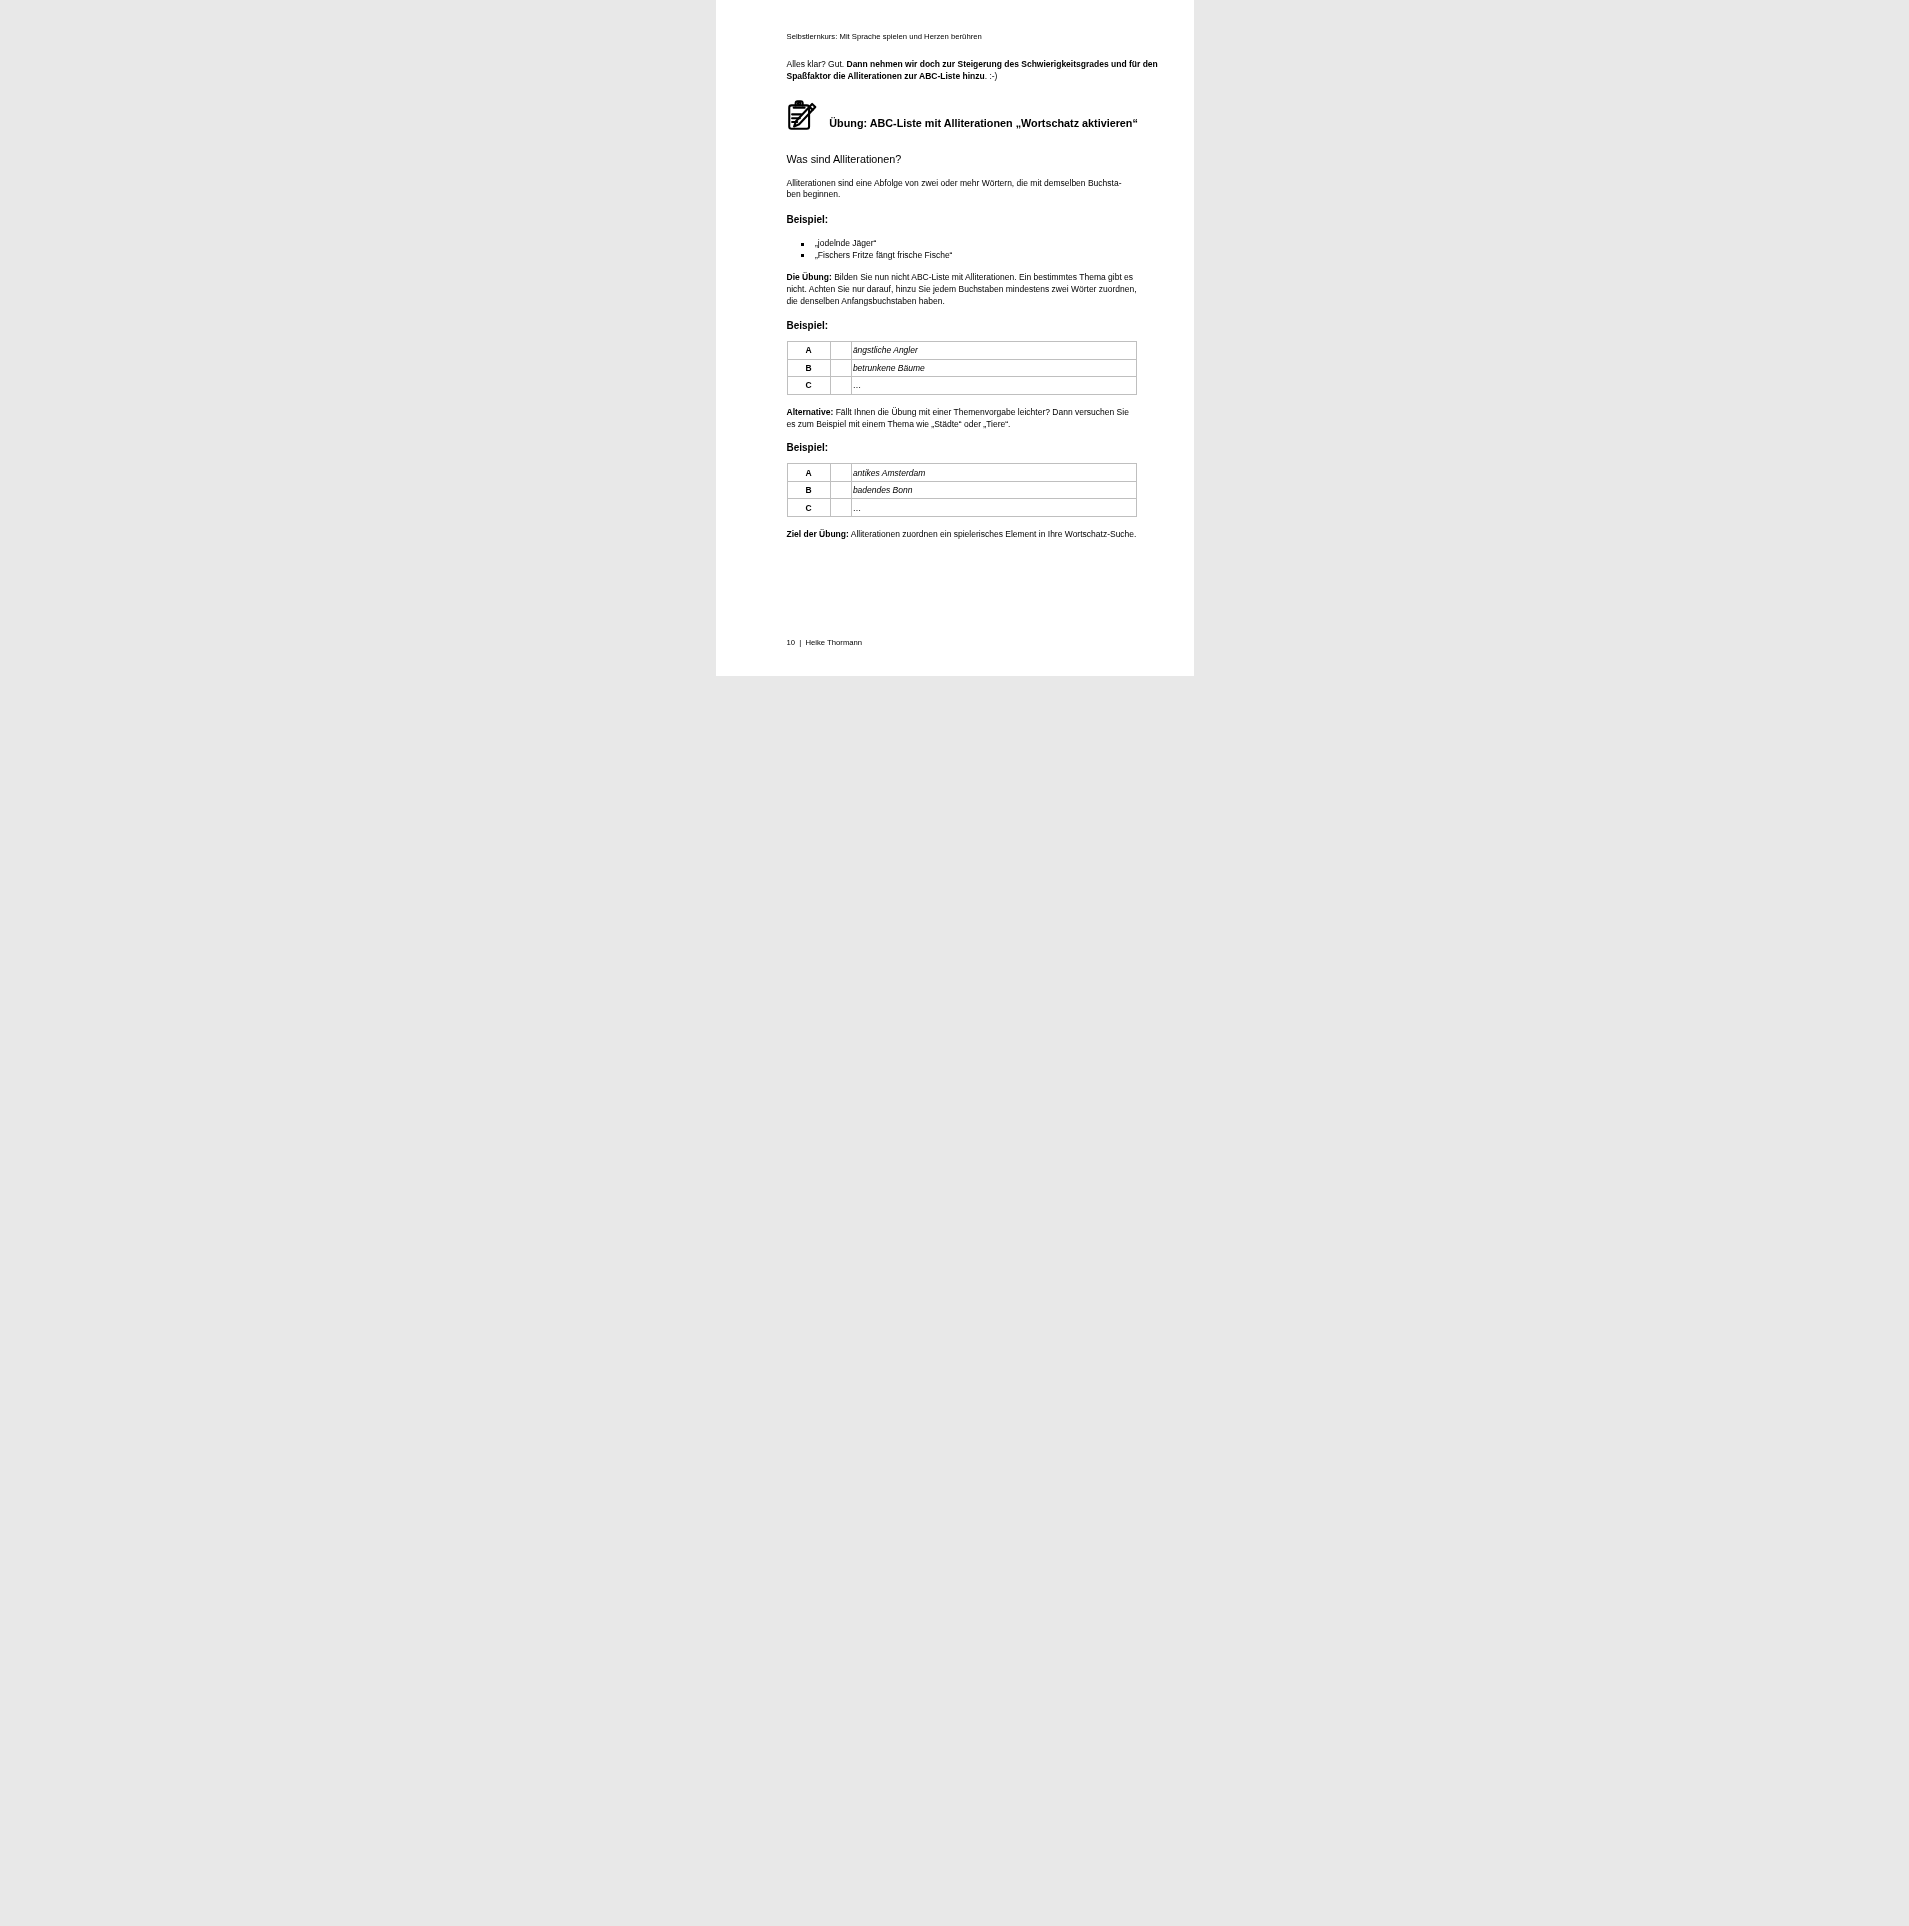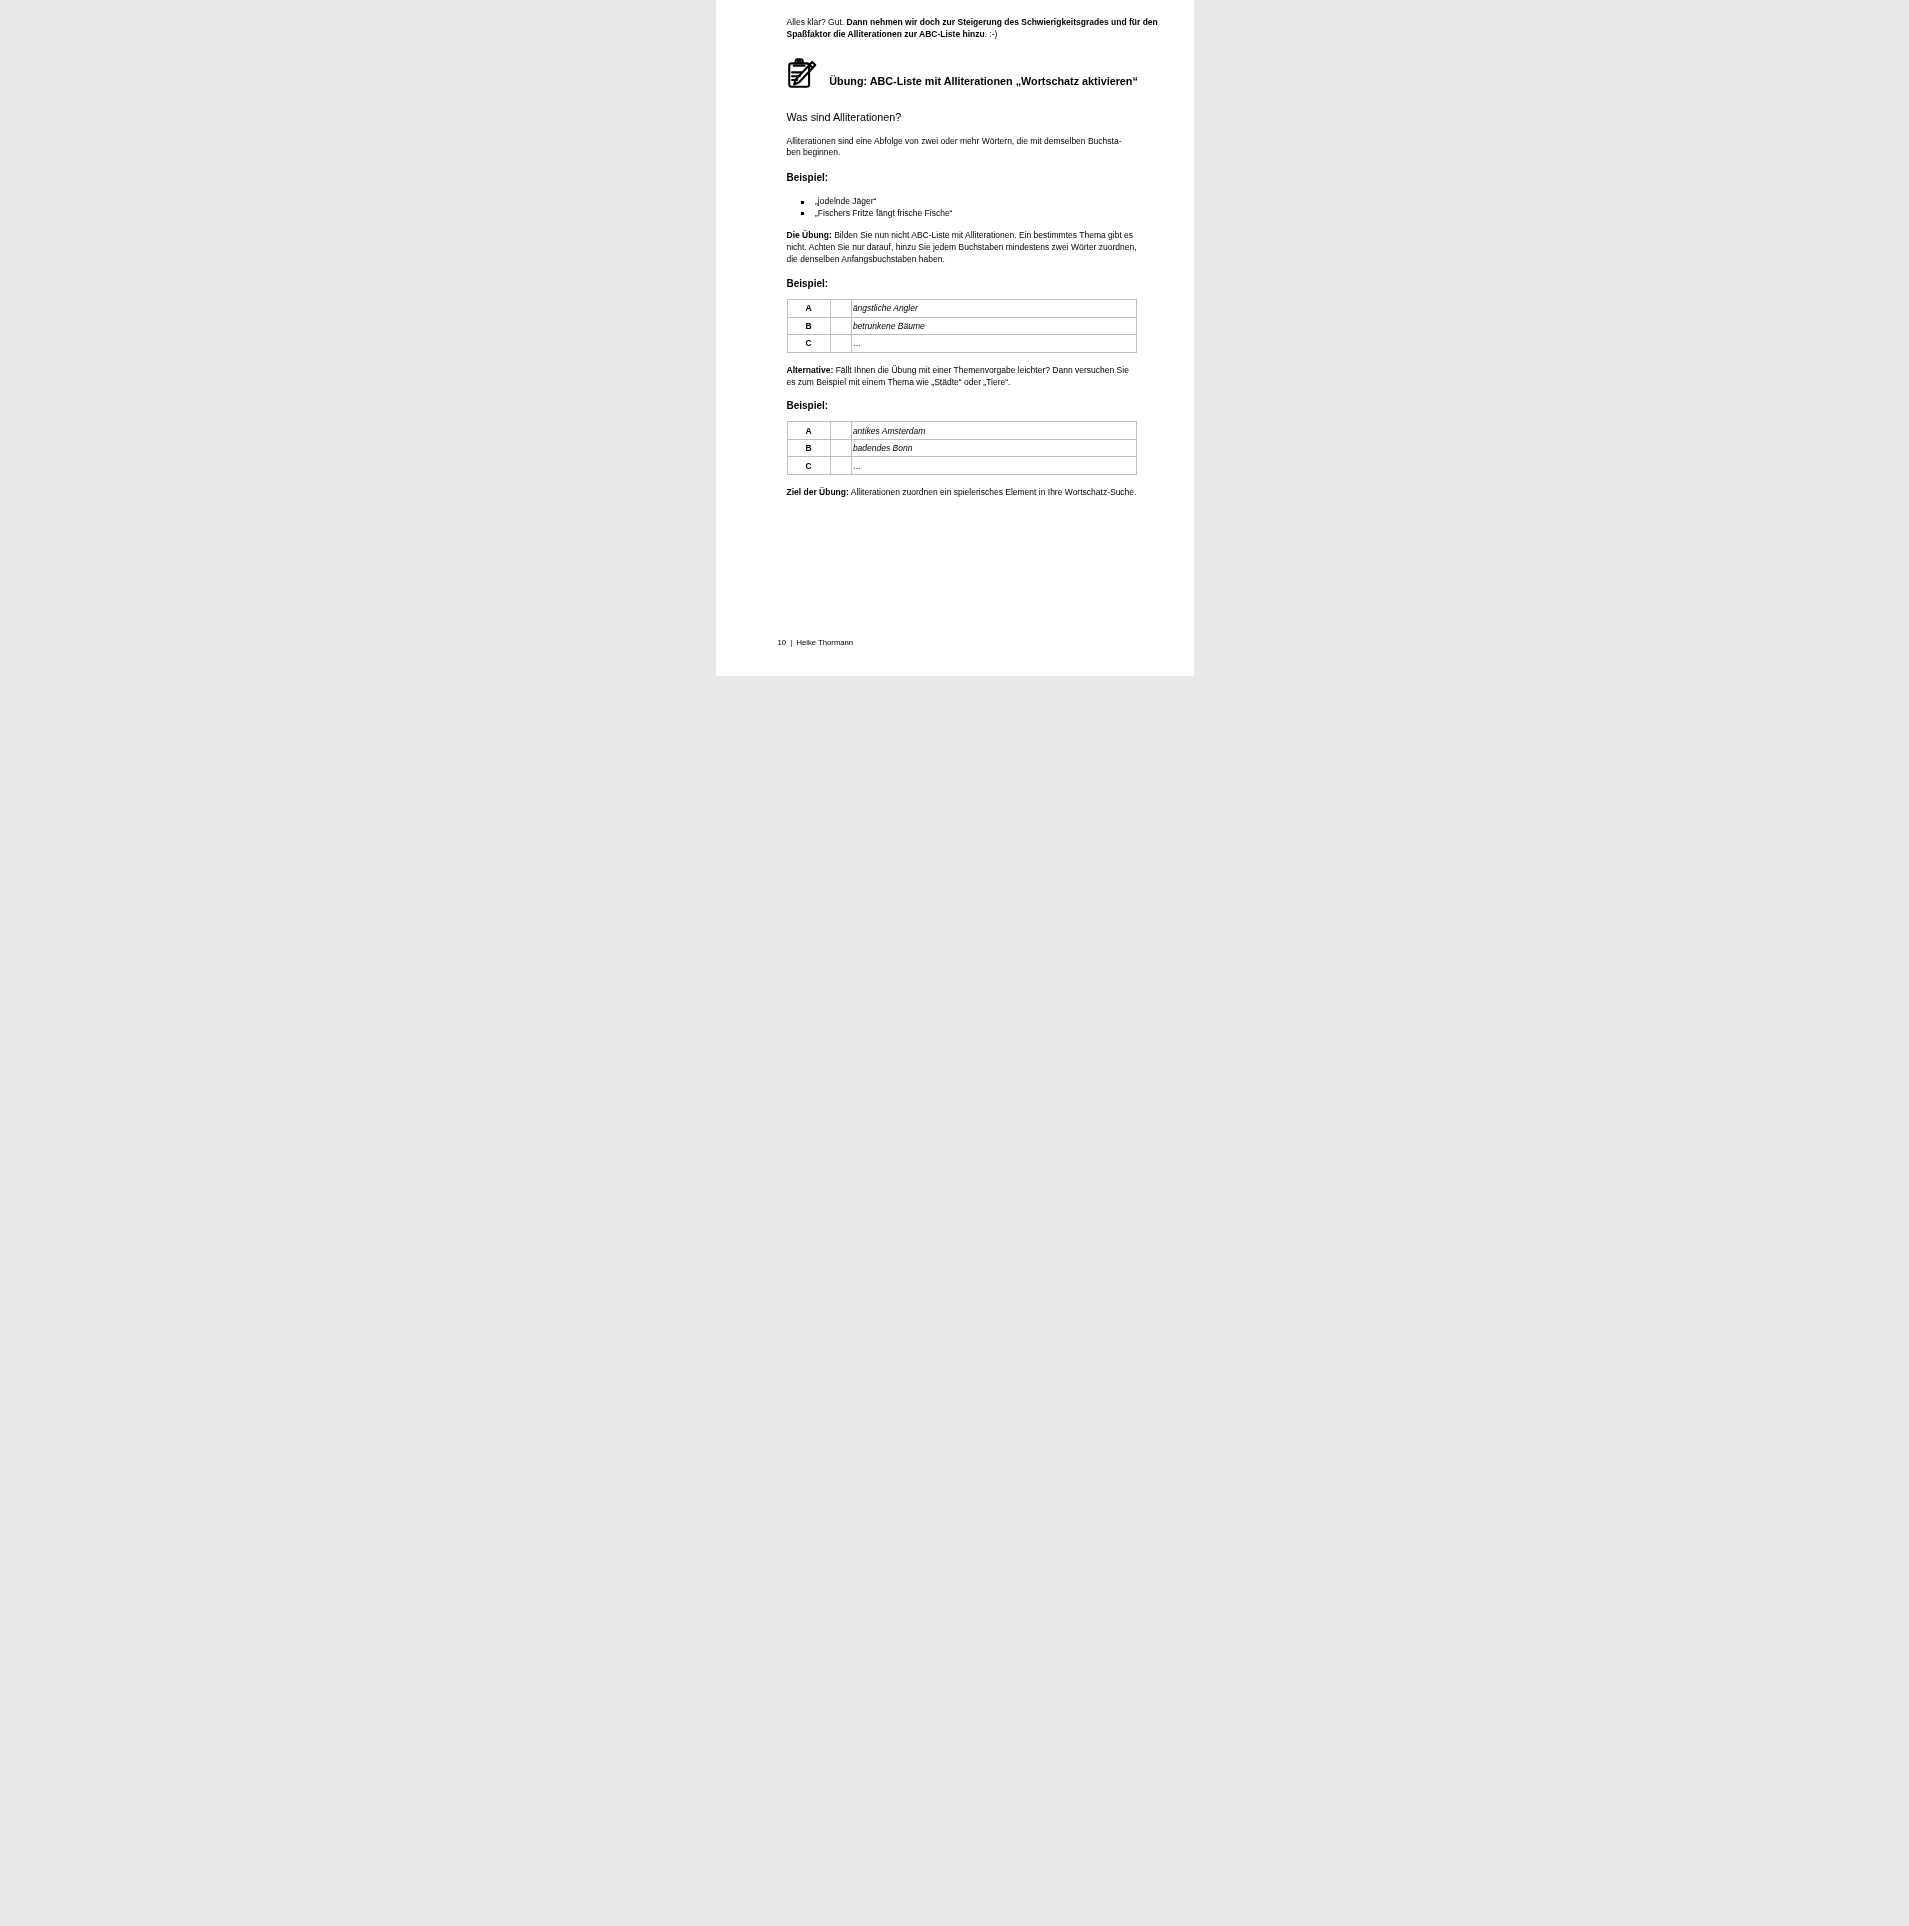--- a/index.html
+++ b/index.html
@@ -37,30 +37,33 @@
     border-right:0.4px solid #bfbfbf;
     height:16.6px;
     font-size:8.5px;
     vertical-align:middle;
     padding:0;
   }
   .abc-table td.letter{width:42px;text-align:center;font-weight:bold;}
   .abc-table td.spacer{width:20.4px;}
   .abc-table td.value{padding-left:1px;font-style:italic;}
   .goal{margin-top:12.3px;font-size:8.5px;line-height:11.6px;}
-  .doc-footer{position:absolute;left:62px;top:638px;font-size:7.7px;line-height:10px;}
+  .doc-footer{position:absolute;left:71px;top:638px;font-size:7.7px;line-height:10px;}
   .doc-footer .sep{margin:0 4.2px;}
   strong{font-weight:bold;}
 </style>
 </head>
 <body>
 
 <div class="page">
   <div class="content">
 
+    <div class="doc-header line">
+      <span>Selbstlernkurs: Mit Sprache spielen und Herzen berühren</span>
+    </div>
 
     <div class="intro">
       <div class="line">
         <span>Alles klar? Gut. </span><strong>Dann nehmen wir doch zur Steigerung des Schwierigkeitsgrades und für den</strong>
       </div>
       <div class="line">
         <strong>Spaßfaktor die Alliterationen zur ABC-Liste hinzu</strong><span>. :-)</span>
       </div>
     </div>
 

